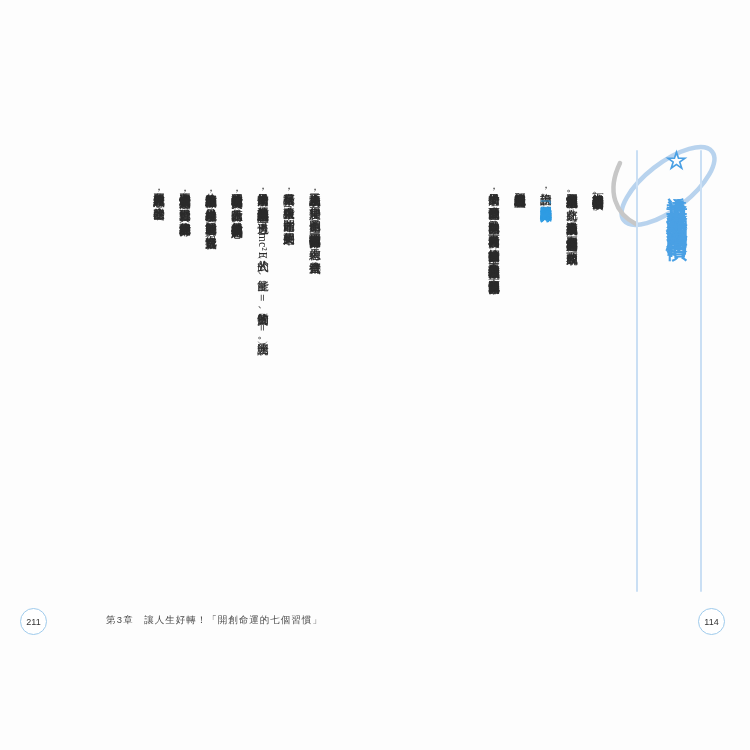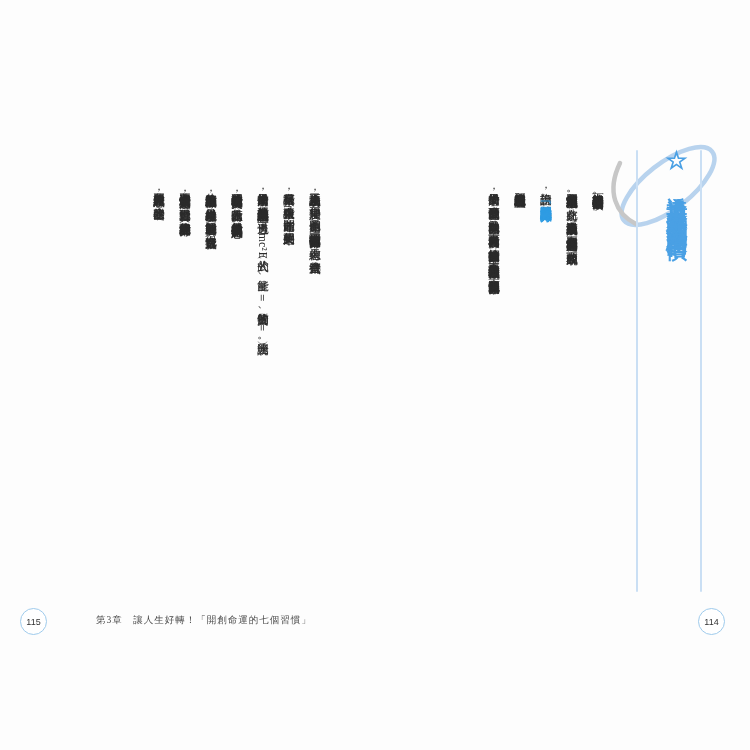--- a/index.html
+++ b/index.html
@@ -33,23 +33,23 @@
   }
   .vtext p{margin:0;padding:0;text-indent:1em;}
   .right-text{right:139px;}
   .left-text{right:422px;}
   .em-blue{
     color:#2f9ce3;font-family:"Liberation Sans", sans-serif;
     font-weight:bold;
   }
   
   .footer-label{
-    position:absolute;left:96px;top:614px;
+    position:absolute;left:106px;top:614px;
     font-size:9.5px;color:#4a4a4a;letter-spacing:1px;
-    font-family:Liberation Serif, serif;z-index:4;
+    font-family:Liberation Mono, monospace;z-index:4;
   }
   .page-circle{
     position:absolute;width:25px;height:25px;border-radius:50%;
     border:1.5px solid #9fcbec;background:#ffffff;
     display:flex;align-items:center;justify-content:center;
     font-family:"Liberation Sans", sans-serif;font-size:9px;color:#333;
     z-index:4;
   }
   .pc-left{left:20px;top:608px;}
   .pc-right{left:698px;top:608px;text-align:right;}
@@ -84,16 +84,16 @@
     <p>只有讓根基紮穩，讓自己在人生紮根，才能開創命運，得到想要的未來。</p>
     <p>從量子力學的角度來看，紮穩根基也就是釐清思維與生活樣貌的意思，也可透過E＝mc²的公式（E＝能量、m＝物質的質量、c＝光速）說明。</p>
     <p>這個公式說明看不見的能量能與物質等價交換，若是以人作為比喻，就是思考的能量轉換成眼前的物質（具體化）的意思。</p>
     <p>此時作為能量來源的是思維與生活樣貌，一旦思維與生活樣貌改變，能量的型態就會跟著改變，也會對現實造成影響。</p>
     <p>這次要透過七個習慣改變思考模式與處世態度，透過行動影響現實，讓你的思考能量變成現實的一部分。</p>
     <p>所以才要先學習思維與理想狀，改變生命的基礎。</p>
   </div>
 
   <div class="footer-label">第3章　讓人生好轉！「開創命運的七個習慣」</div>
 
-  <div class="page-circle pc-left">115</div>
+  <div class="page-circle pc-left">211</div>
   <div class="page-circle pc-right">114</div>
 
 </div>
 
 </body></html>

